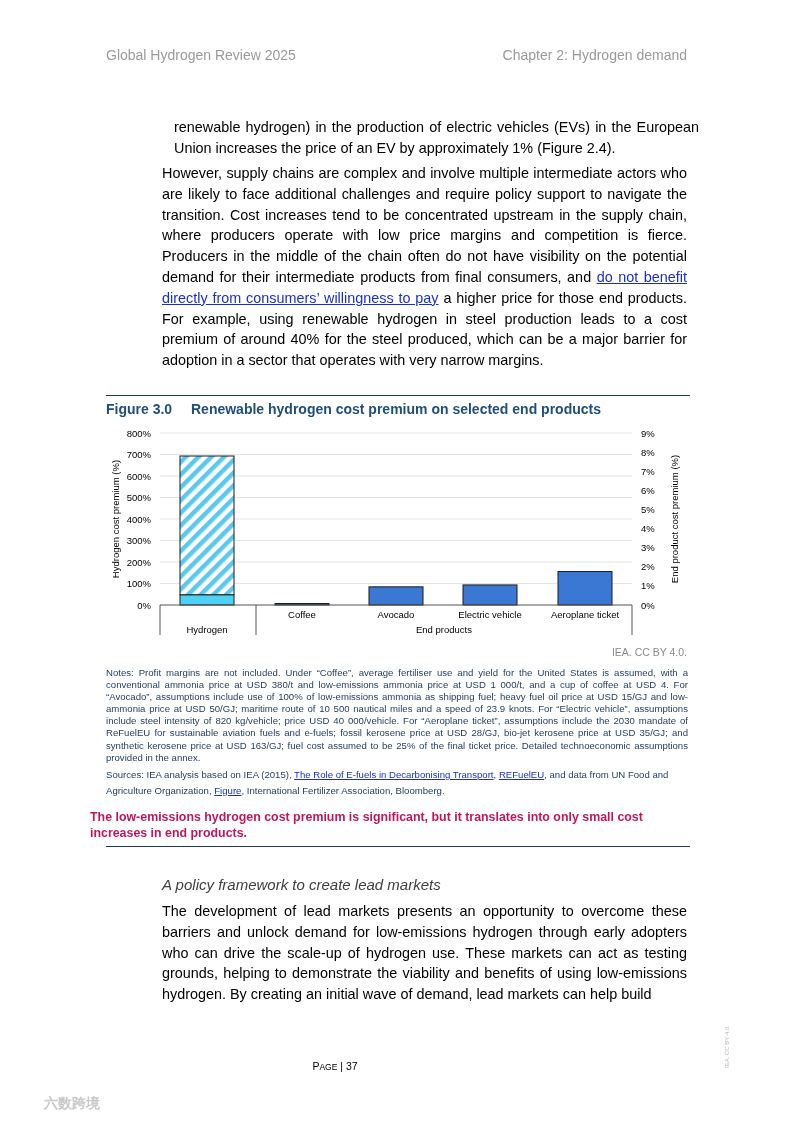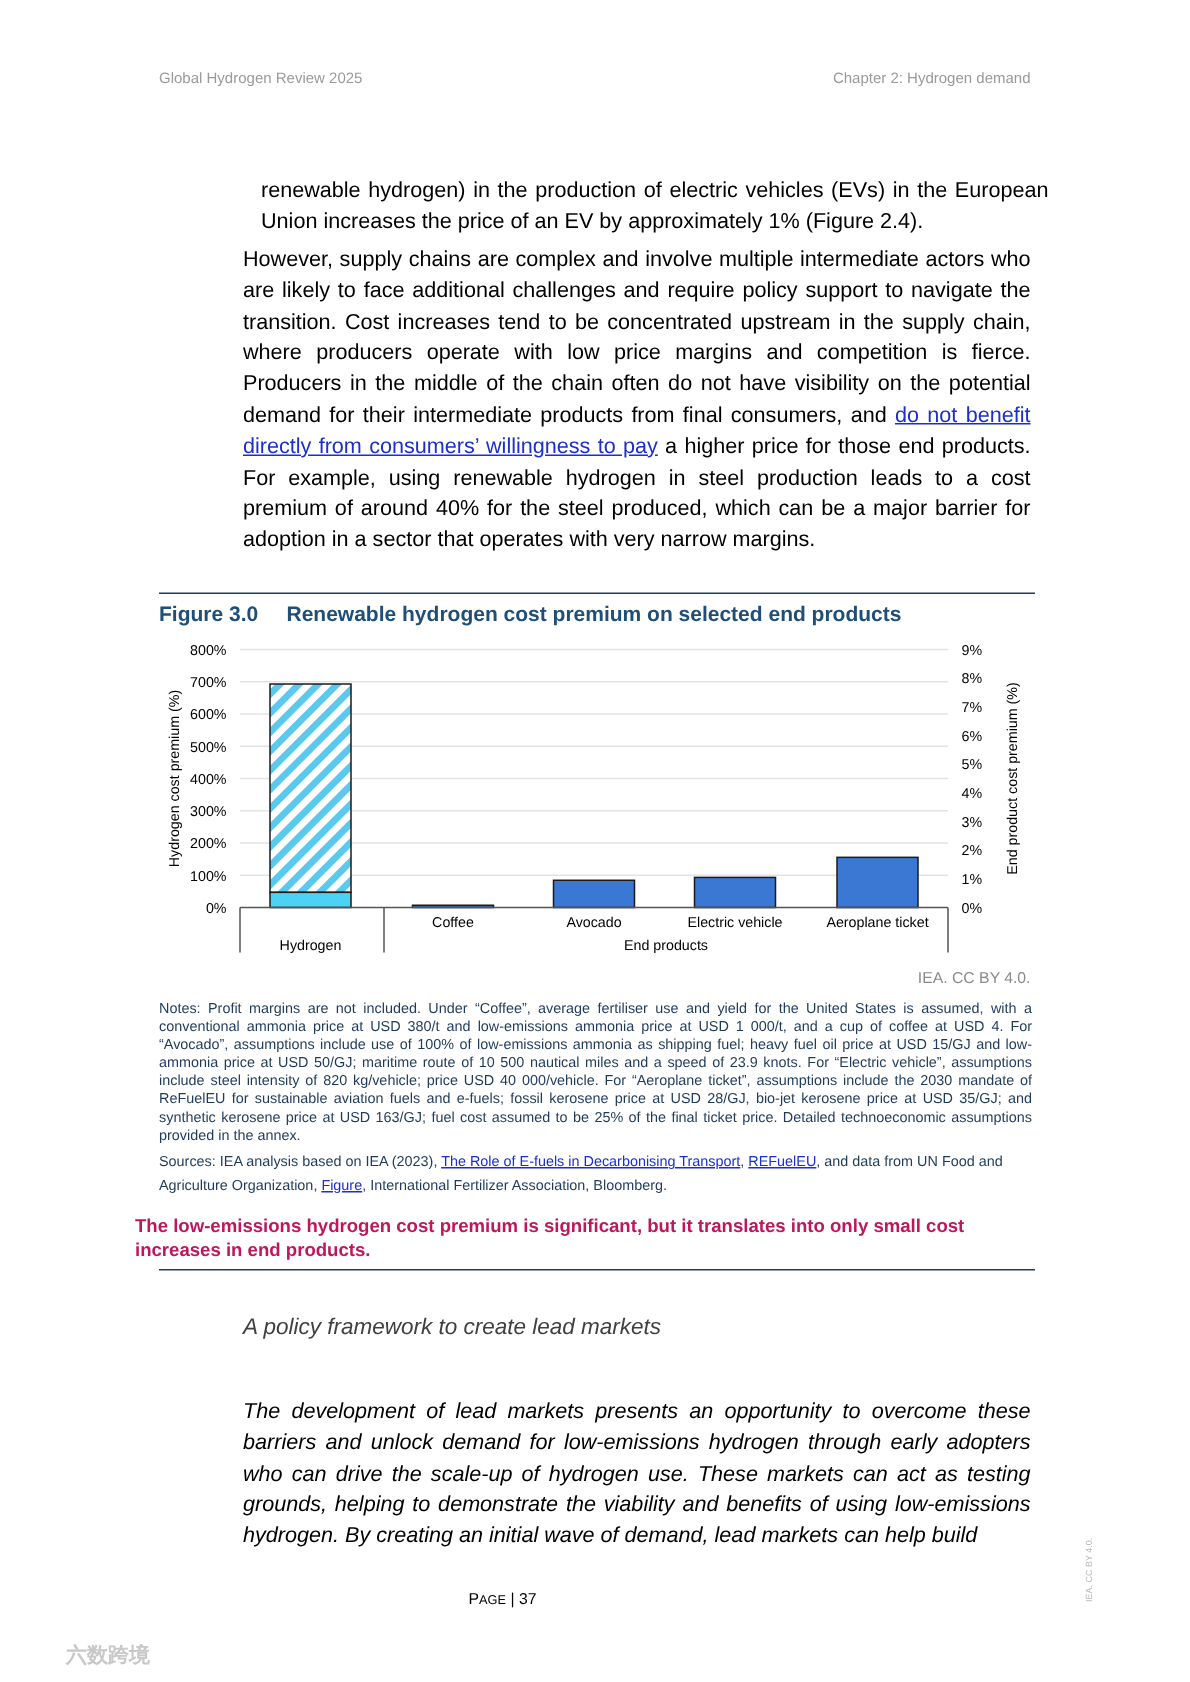--- a/index.html
+++ b/index.html
@@ -1,32 +1,32 @@
 <!DOCTYPE html>
 <html><head>
 <meta charset="utf-8">
 <style>
   body { margin:0; background:#fff; }
   .page { position:relative; width:793px; height:1121px; background:#fff; font-family:"Liberation Sans", sans-serif; color:#000; overflow:hidden; }
-  .hdr { position:absolute; top:47px; font-size:10px; color:#9a9a9a; }
+  .hdr { position:absolute; top:47px; font-size:14px; color:#9a9a9a; }
   .hdr.left { left:106px; } .hdr.right { right:106px; }
   .body-text { position:absolute; left:162px; width:525px; font-size:14.4px; line-height:20.8px; text-align:justify; }
   .body-text a { color:#1a2fcc; text-decoration:underline; }
   .p1 { top:105px; } .p2 { top:163px; }
   .fig-rule { position:absolute; left:106px; width:584px; border-top:1.3px solid #1f3a5a; }
   .fig-title { position:absolute; left:106px; top:401px; font-size:14px; font-weight:bold; color:#1f4e79; }
   .fig-title .num { display:inline-block; width:85px; }
   svg.chart { position:absolute; left:100px; top:425px; }
   .credit { position:absolute; right:106px; top:646px; font-size:10.5px; color:#8a8a8a; }
   .notes { position:absolute; left:106px; top:667px; width:582px; font-size:9.6px; line-height:12.1px; color:#1f3a5a; text-align:justify; }
   .sources { position:absolute; left:106px; top:767px; width:582px; font-size:9.6px; line-height:15.5px; color:#1f3a5a; }
   .sources a { color:#1a2fcc; text-decoration:underline;margin-top:36px; }
   .takeaway { position:absolute; left:90px; top:810px; width:582px; font-size:12.4px; line-height:15.5px; font-weight:bold; color:#be185d; }
   .subhead { position:absolute; left:162px; top:876px; font-size:15px; font-style:italic; color:#404040; }
-  .p3 { top:931px;font-style:italic; }
+  .p3 { top:901px; }
   .footer { position:absolute; left:0; width:670px; top:1060px; text-align:center; font-size:10.5px; color:#000; }
   .footer .sc { font-size:8.5px; }
   .side-credit { position:absolute; left:724px; top:1068px; font-size:6px; color:#b8b8b8; transform:rotate(-90deg); transform-origin:left top; white-space:nowrap; }
   .watermark { position:absolute; left:8px; top:1095px; font-size:14px; color:#c8c8c8; font-weight:bold;margin-left:36px; }
 </style>
 </head>
 <body>
 
 <div class="page">
   <div class="hdr left">Global Hydrogen Review 2025</div>
@@ -97,21 +97,21 @@
         <text x="390" y="193" text-anchor="middle" font-size="9.5" font-family="Liberation Sans, sans-serif" fill="#000">Electric vehicle</text>
         <text x="485" y="193" text-anchor="middle" font-size="9.5" font-family="Liberation Sans, sans-serif" fill="#000">Aeroplane ticket</text>
         <text x="344" y="208" text-anchor="middle" font-size="9.5" font-family="Liberation Sans, sans-serif" fill="#000">End products</text>
       </g>
     <text transform="translate(19,94) rotate(-90)" text-anchor="middle" font-size="9.5" font-family="Liberation Sans, sans-serif" fill="#000">Hydrogen cost premium (%)</text>
     <text transform="translate(578,94) rotate(-90)" text-anchor="middle" font-size="9.5" font-family="Liberation Sans, sans-serif" fill="#000">End product cost premium (%)</text>
   </svg>
 
   <div class="credit">IEA. CC BY 4.0.</div>
   <div class="notes">Notes: Profit margins are not included. Under “Coffee”, average fertiliser use and yield for the United States is assumed, with a conventional ammonia price at USD 380/t and low-emissions ammonia price at USD 1 000/t, and a cup of coffee at USD 4. For “Avocado”, assumptions include use of 100% of low-emissions ammonia as shipping fuel; heavy fuel oil price at USD 15/GJ and low-ammonia price at USD 50/GJ; maritime route of 10 500 nautical miles and a speed of 23.9 knots. For “Electric vehicle”, assumptions include steel intensity of 820 kg/vehicle; price USD 40 000/vehicle. For “Aeroplane ticket”, assumptions include the 2030 mandate of ReFuelEU for sustainable aviation fuels and e-fuels; fossil kerosene price at USD 28/GJ, bio-jet kerosene price at USD 35/GJ; and synthetic kerosene price at USD 163/GJ; fuel cost assumed to be 25% of the final ticket price. Detailed technoeconomic assumptions provided in the annex.</div>
-  <div class="sources"><span>Sources: IEA analysis based on IEA (2023), </span><a>The Role of E-fuels in Decarbonising Transport</a><span>, </span><a>REFuelEU</a><span>, and data from UN Food and Agriculture Organization, </span><a>Figure</a><span>, International Fertilizer Association, Bloomberg.</span></div>
+  <div class="sources"><span>Sources: IEA analysis based on IEA (2015), </span><a>The Role of E-fuels in Decarbonising Transport</a><span>, </span><a>REFuelEU</a><span>, and data from UN Food and Agriculture Organization, </span><a>Figure</a><span>, International Fertilizer Association, Bloomberg.</span></div>
 
   <div class="takeaway">The low-emissions hydrogen cost premium is significant, but it translates into only small cost increases in end products.</div>
   <div class="fig-rule" style="top:846px;"></div>
 
   <div class="subhead">A policy framework to create lead markets</div>
   <p class="body-text p3" style="margin:0;">The development of lead markets presents an opportunity to overcome these barriers and unlock demand for low-emissions hydrogen through early adopters who can drive the scale-up of hydrogen use. These markets can act as testing grounds, helping to demonstrate the viability and benefits of using low-emissions hydrogen. By creating an initial wave of demand, lead markets can help build</p>
 
   <div class="footer"><span>P</span><span class="sc">AGE</span><span> | </span><span>37</span></div>
   <div class="side-credit">IEA. CC BY 4.0.</div>
   <div class="watermark">六数跨境</div>

